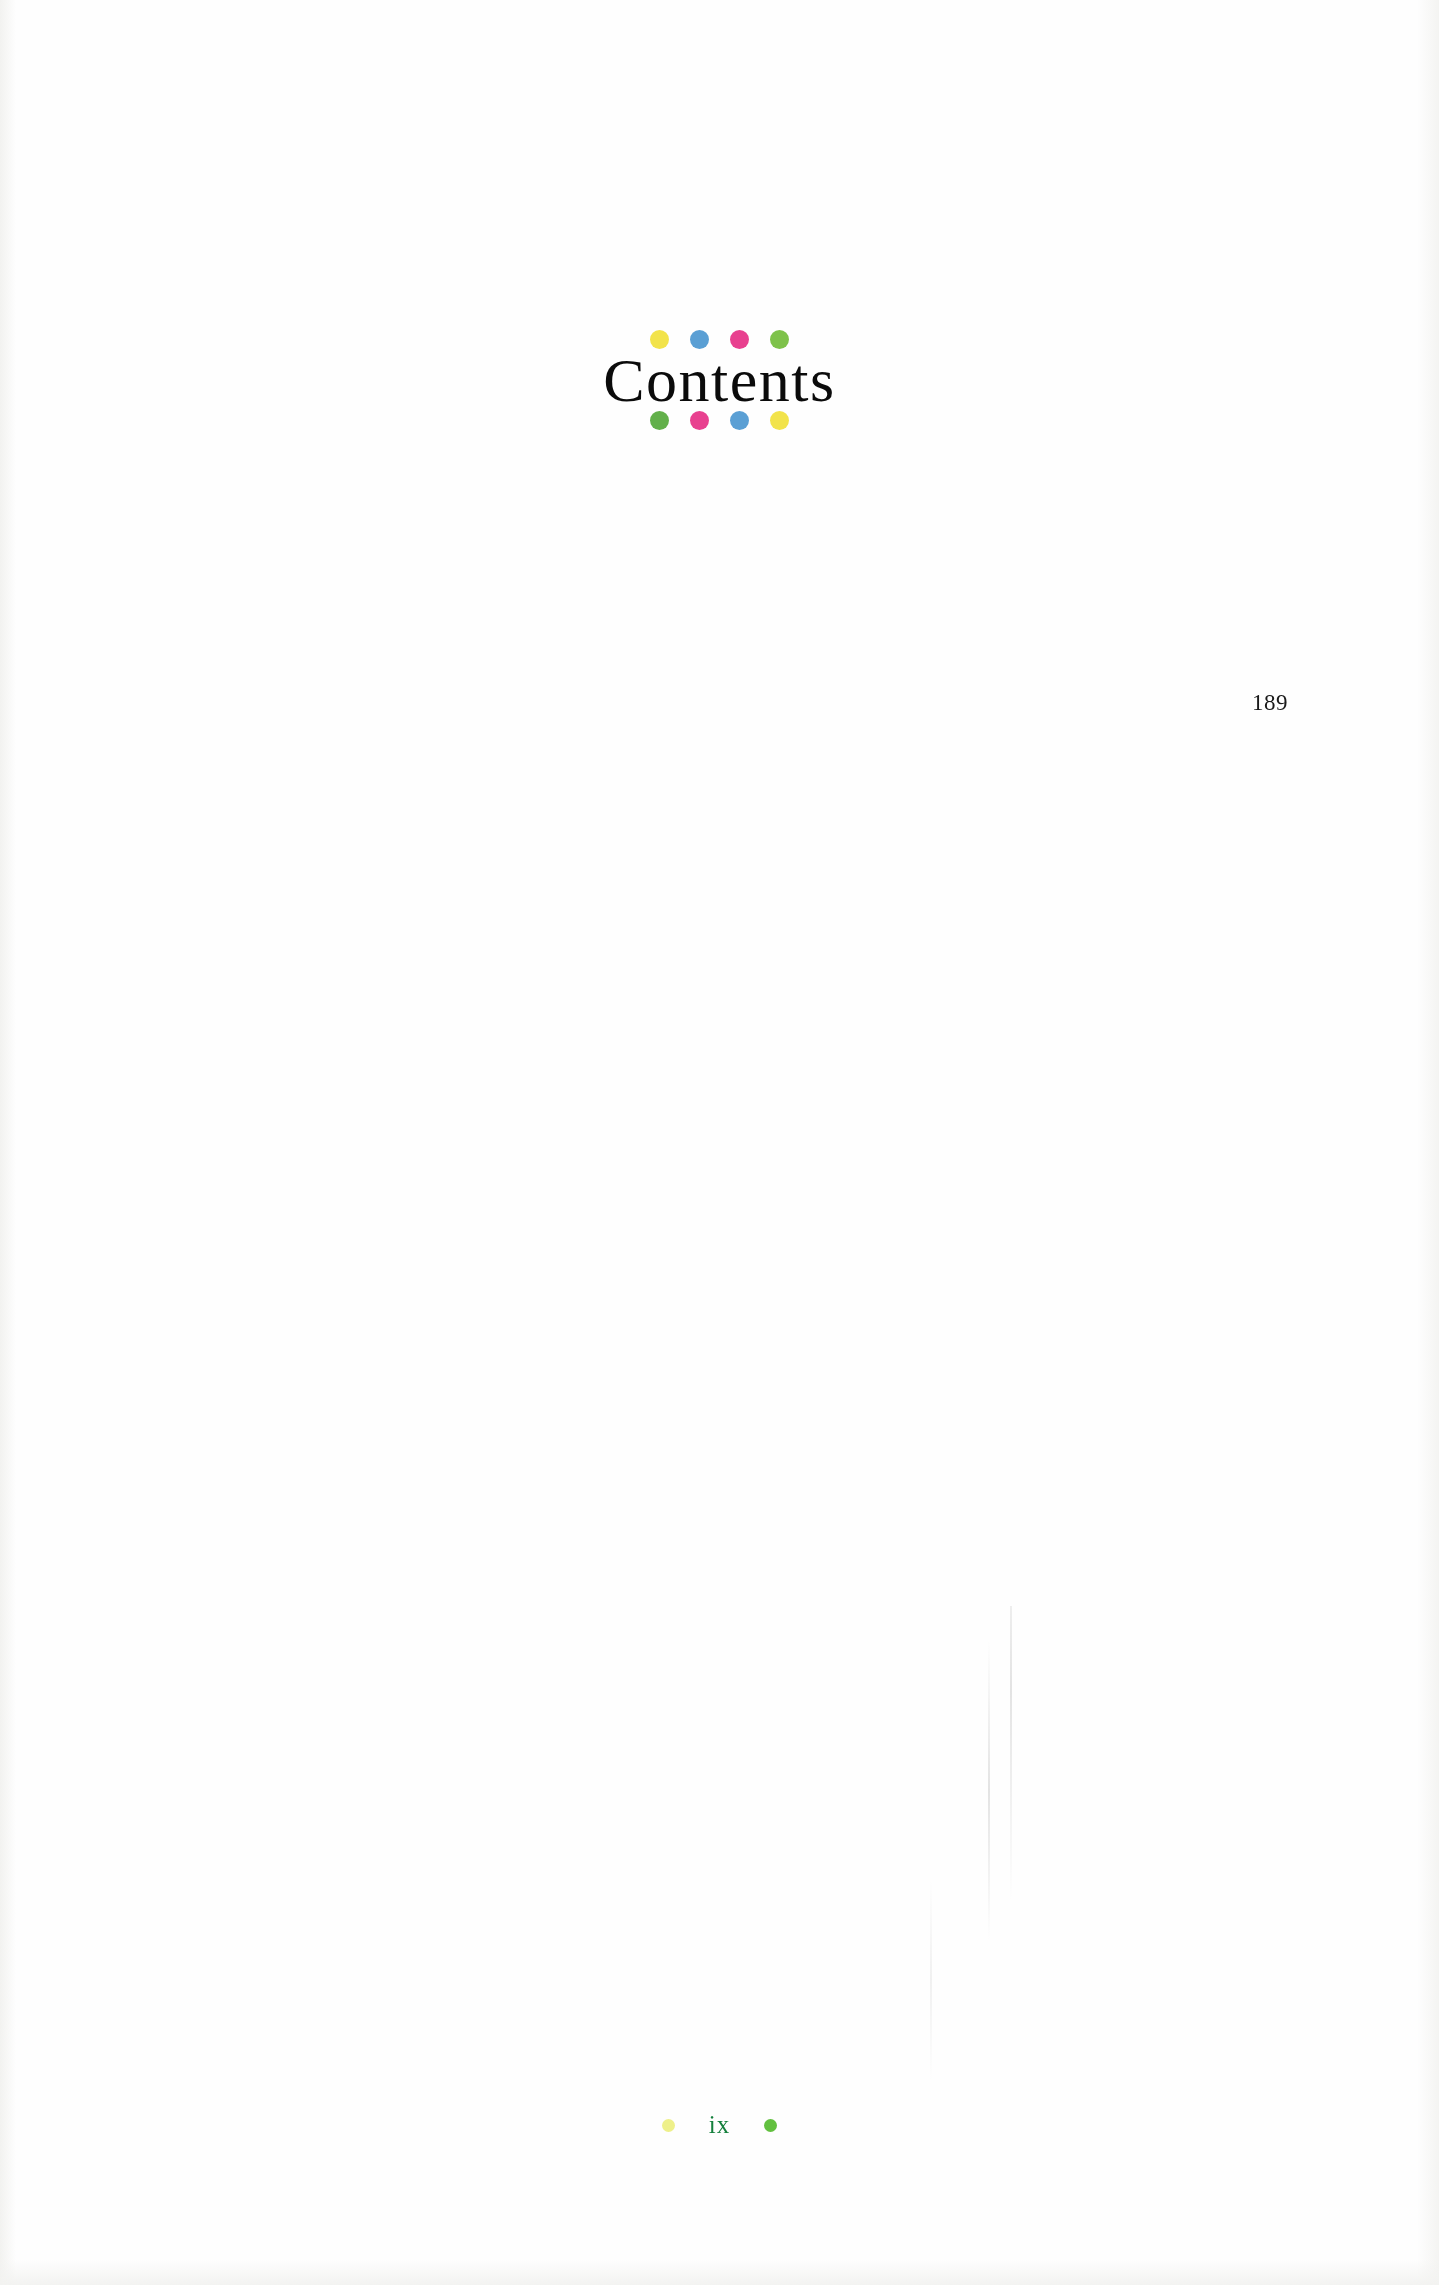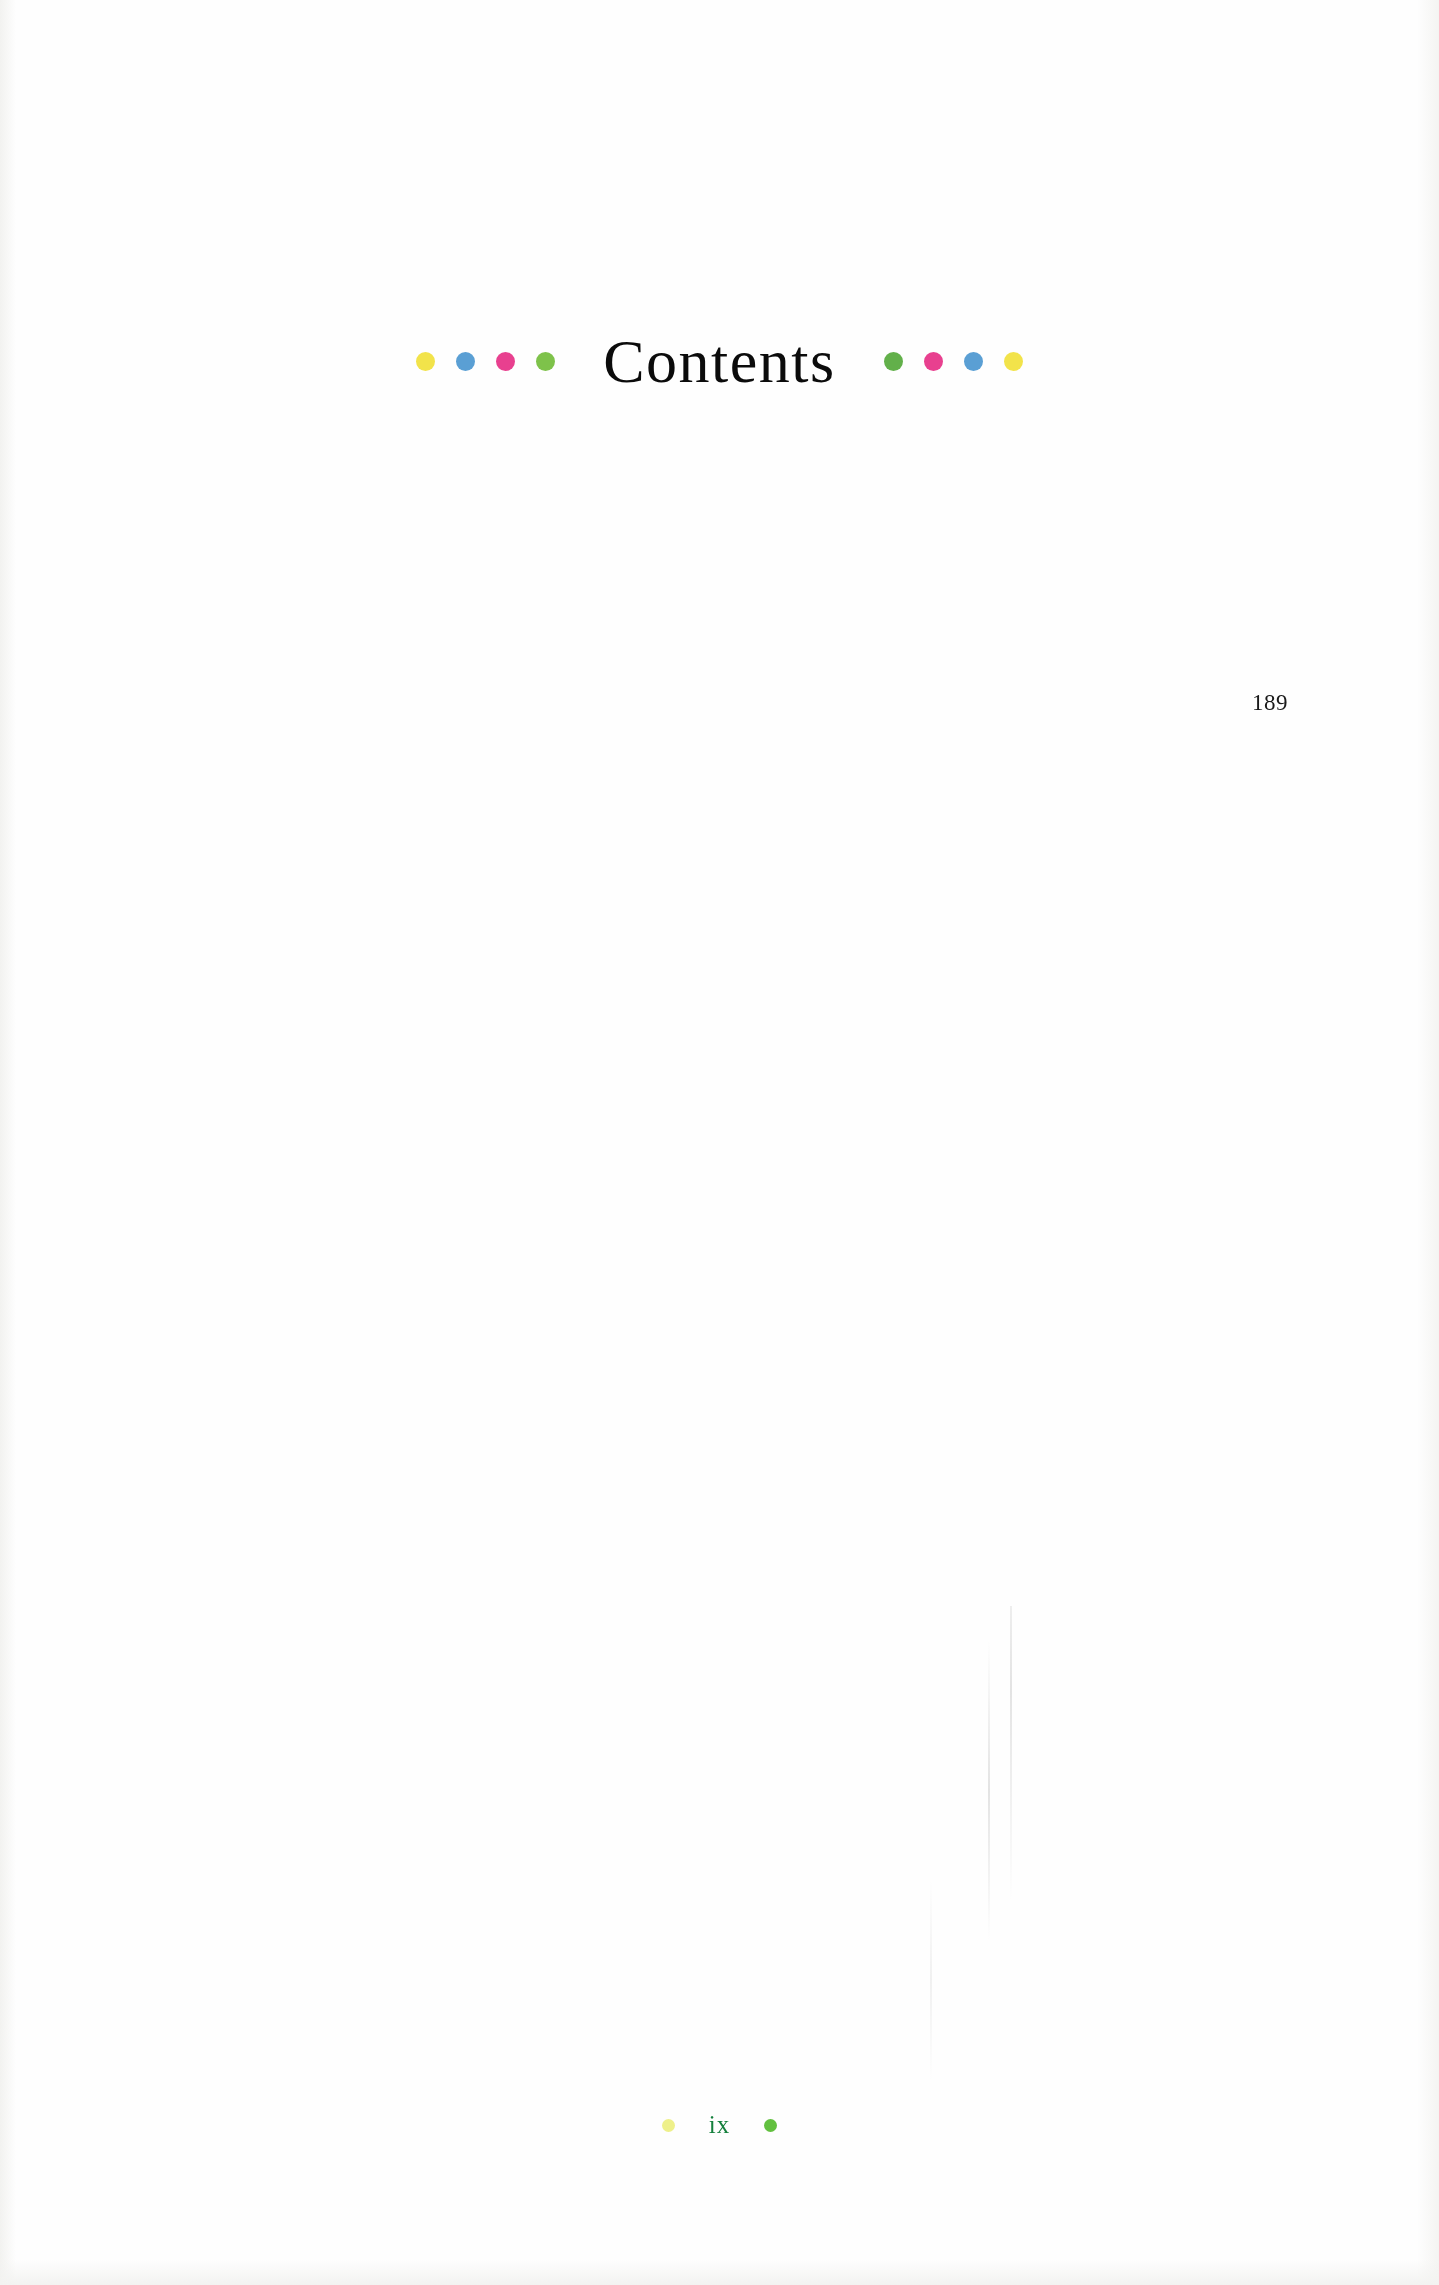--- a/index.html
+++ b/index.html
@@ -55,20 +55,21 @@
   
   .heading-block {
     position: absolute;
     top: 330px;
     left: 0;
     width: 100%;
     display: flex;
     align-items: center;
     justify-content: center;
     gap: 0;
+    flex-direction: column;
   }
   .dot-cluster {
     display: flex;
     align-items: center;
     gap: 21px;
   }
   .dot {
     width: 19px;
     height: 19px;
     border-radius: 50%;

